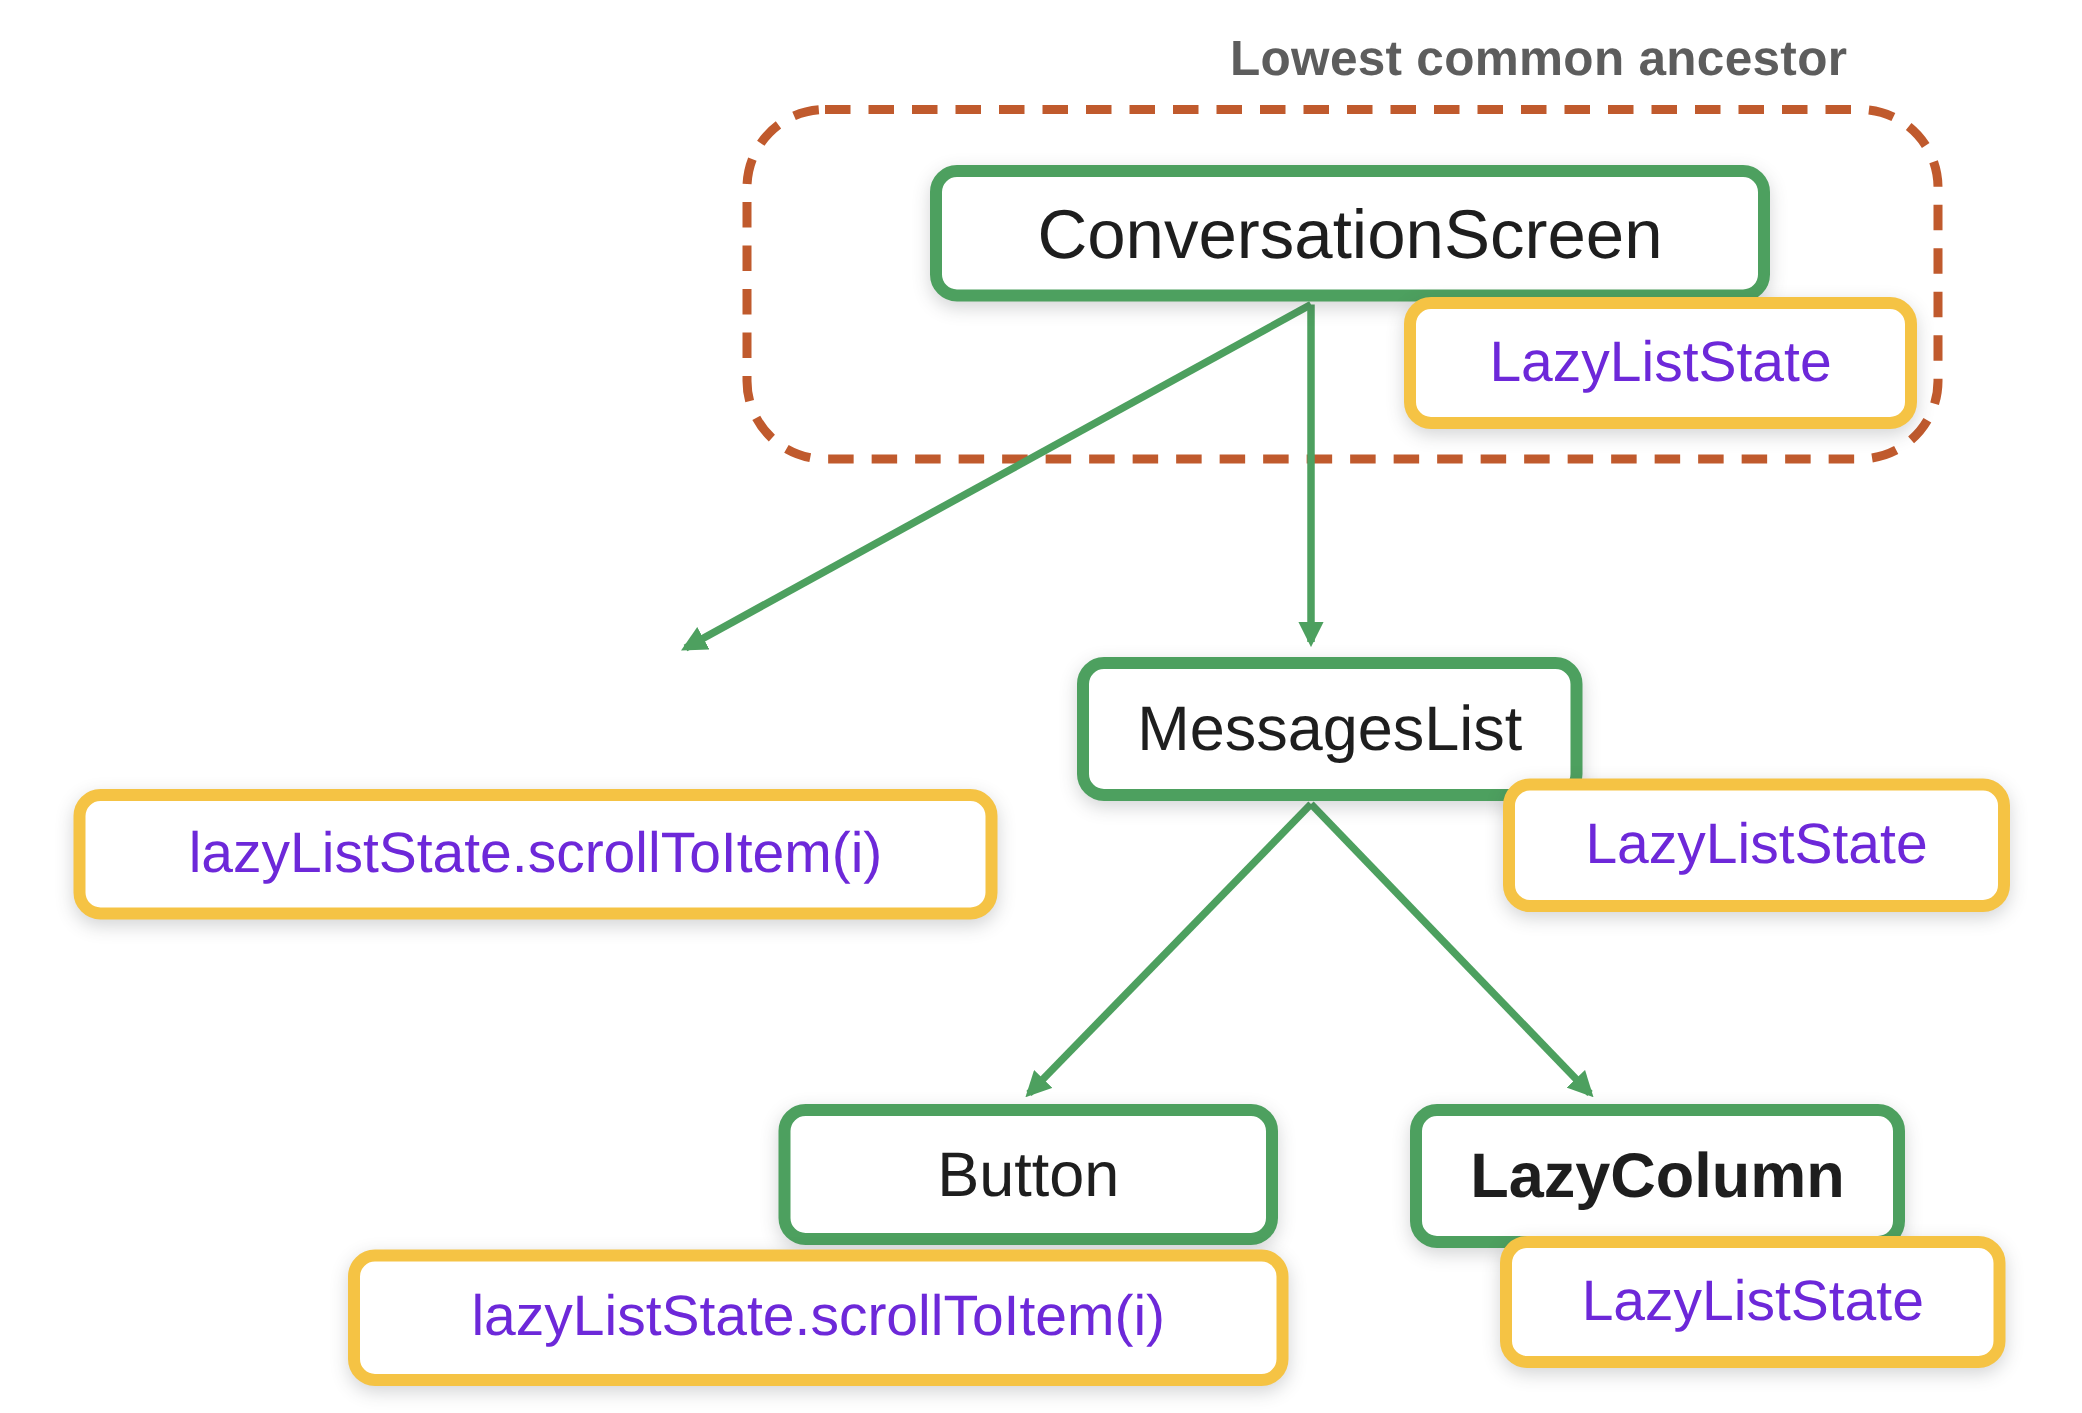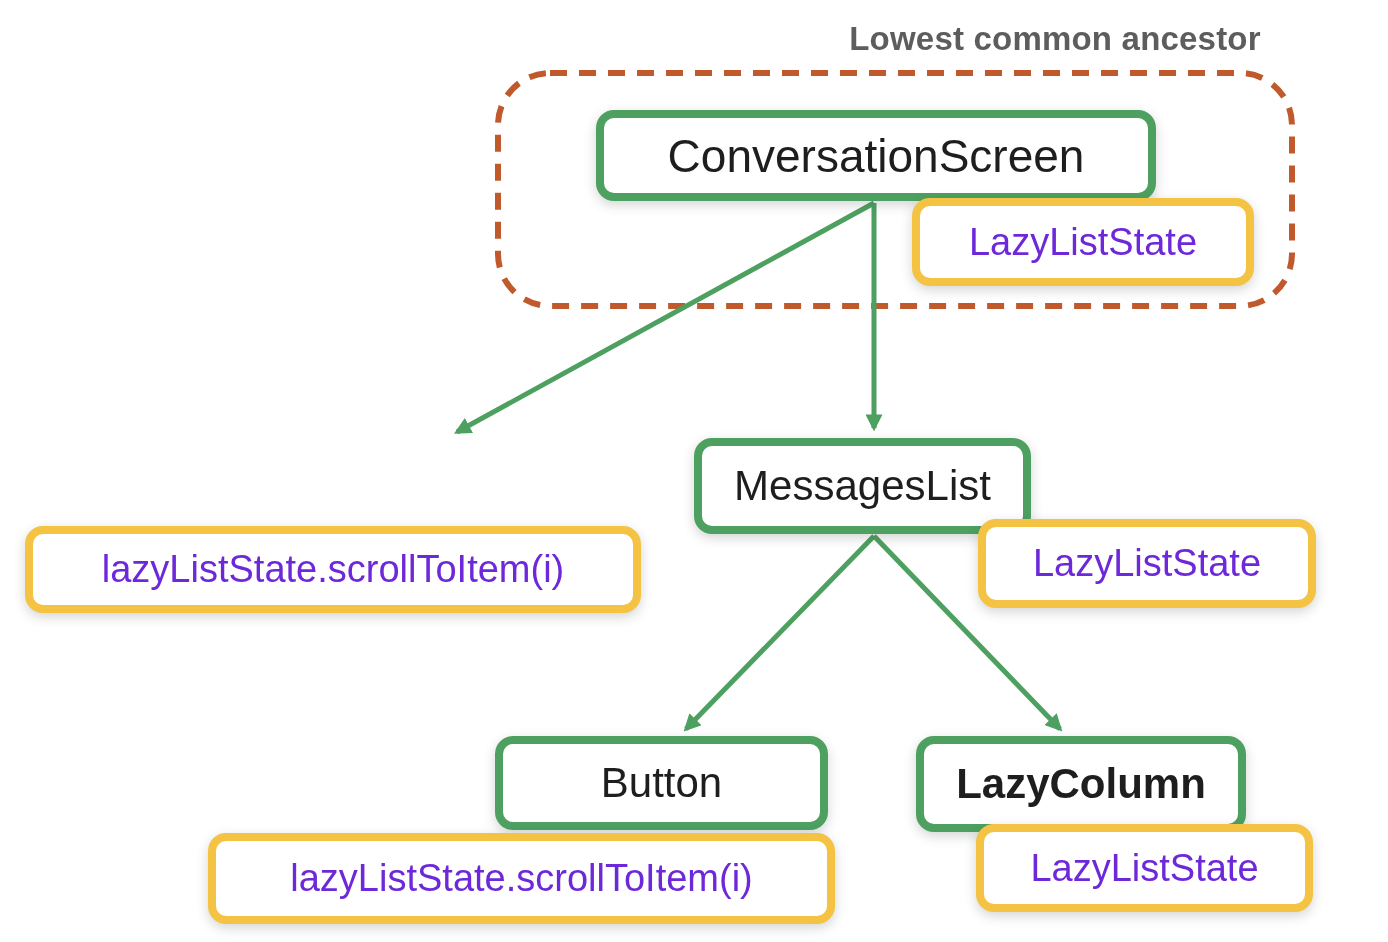--- a/index.html
+++ b/index.html
@@ -24,20 +24,21 @@
   .node {
     position: absolute;
     background: #ffffff;
     display: flex;
     align-items: center;
     justify-content: center;
     box-sizing: border-box;
     border-radius: 18px;
     box-shadow: 0 4px 12px rgba(60, 64, 67, 0.22);
     white-space: nowrap;
+    margin-left: 24px;
   }
   .node.green {
     border: 8px solid #4DA05F;
     color: #1e1e1e;
     font-size: 42px;
     z-index: 2;
   }
   .node.green.big {
     font-size: 46px;
   }
@@ -45,21 +46,21 @@
     border: 8px solid #F5C344;
     color: #6d28d9;
     font-size: 38px;
     z-index: 3;
   }
   .lca-label {
     position: absolute;
     left: 820px;
     top: 20px;
     width: 470px;
-    text-align: center;
+    text-align: left;
     font-size: 33px;
     font-weight: bold;
     color: #5d5d5d;
     z-index: 2;
     letter-spacing: 0.2px;
   }
   
   .pos-conversation { left: 596px; top: 110px; width: 560px; height: 91px; }
   .pos-state-top    { left: 912px; top: 198px; width: 342px; height: 88px; }
   .pos-userinput    { left: 302px; top: 438px; width: 330px; height: 91px; }

